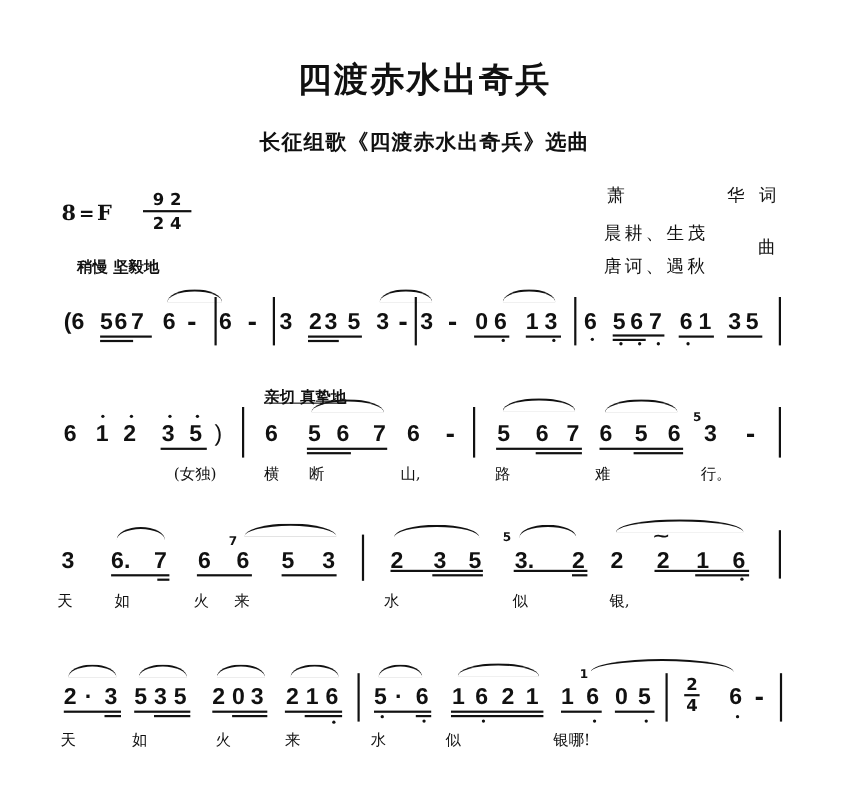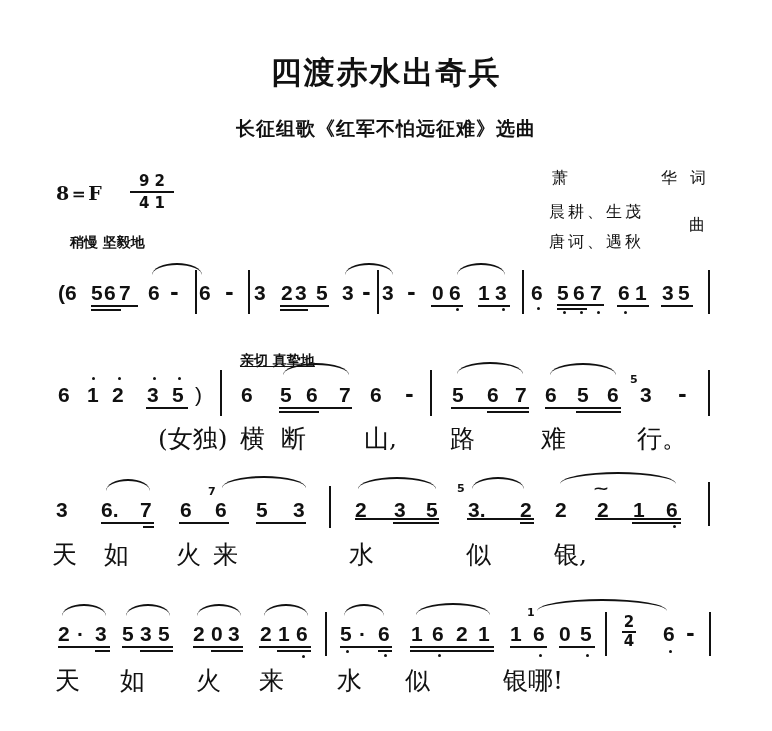--- a/index.html
+++ b/index.html
@@ -14,35 +14,35 @@
   .timesig { top:172px; font-size:15px; font-weight:bold; text-align:center; width:44px; left:130px; line-height:18px; }
   .timesig .bar { border-top:2px solid #111; margin:1px 0; }
   .tempo { left:70px; top:234px; font-size:14px; font-weight:bold; font-family:"DejaVu Serif", serif; }
   .credit { font-size:16px; font-family:"DejaVu Serif", serif; }
   .n { position:absolute; font-size:21px; font-weight:bold; font-family:"Liberation Sans", sans-serif; line-height:24px; }
   .dash { position:absolute; font-size:21px; font-weight:bold; line-height:24px; }
   .bl { position:absolute; width:2px; background:#111; }
   .ul { position:absolute; height:2px; background:#111; }
   .dot { position:absolute; width:3px; height:3px; border-radius:50%; background:#111; }
   .slur { position:absolute; border-top:2px solid #111; border-radius:50% 50% 0 0 / 100% 100% 0 0; height:10px; }
-  .ly { position:absolute; font-size:25px; font-family:"DejaVu Serif", serif; }
+  .ly { position:absolute; font-size:14px; font-family:"DejaVu Serif", serif; }
   .expr { position:absolute; font-size:14px; font-weight:bold; font-family:"DejaVu Serif", serif; }
   .grace { position:absolute; font-size:11px; font-weight:bold; }
 </style>
 </head>
 <body>
 
 <div class="abs title">四渡赤水出奇兵</div>
-<div class="abs subtitle">长征组歌《红军不怕远征难》选曲</div>
+<div class="abs subtitle">长征组歌《四渡赤水出奇兵》选曲</div>
 
 <div class="abs key">8＝F</div>
 <div class="abs timesig">
   <div>9 2</div>
   <div class="bar"></div>
-  <div>4 1</div>
+  <div>2 4</div>
 </div>
 <div class="abs tempo">稍慢  坚毅地</div>
 
 <div class="abs credit" style="left:552px;top:168px;">萧</div>
 <div class="abs credit" style="left:661px;top:168px;">华</div>
 <div class="abs credit" style="left:690px;top:168px;">词</div>
 <div class="abs credit" style="left:549px;top:202px;letter-spacing:3px;">晨耕、生茂</div>
 <div class="abs credit" style="left:549px;top:232px;letter-spacing:3px;">唐诃、遇秋</div>
 <div class="abs credit" style="left:689px;top:215px;">曲</div>
 

